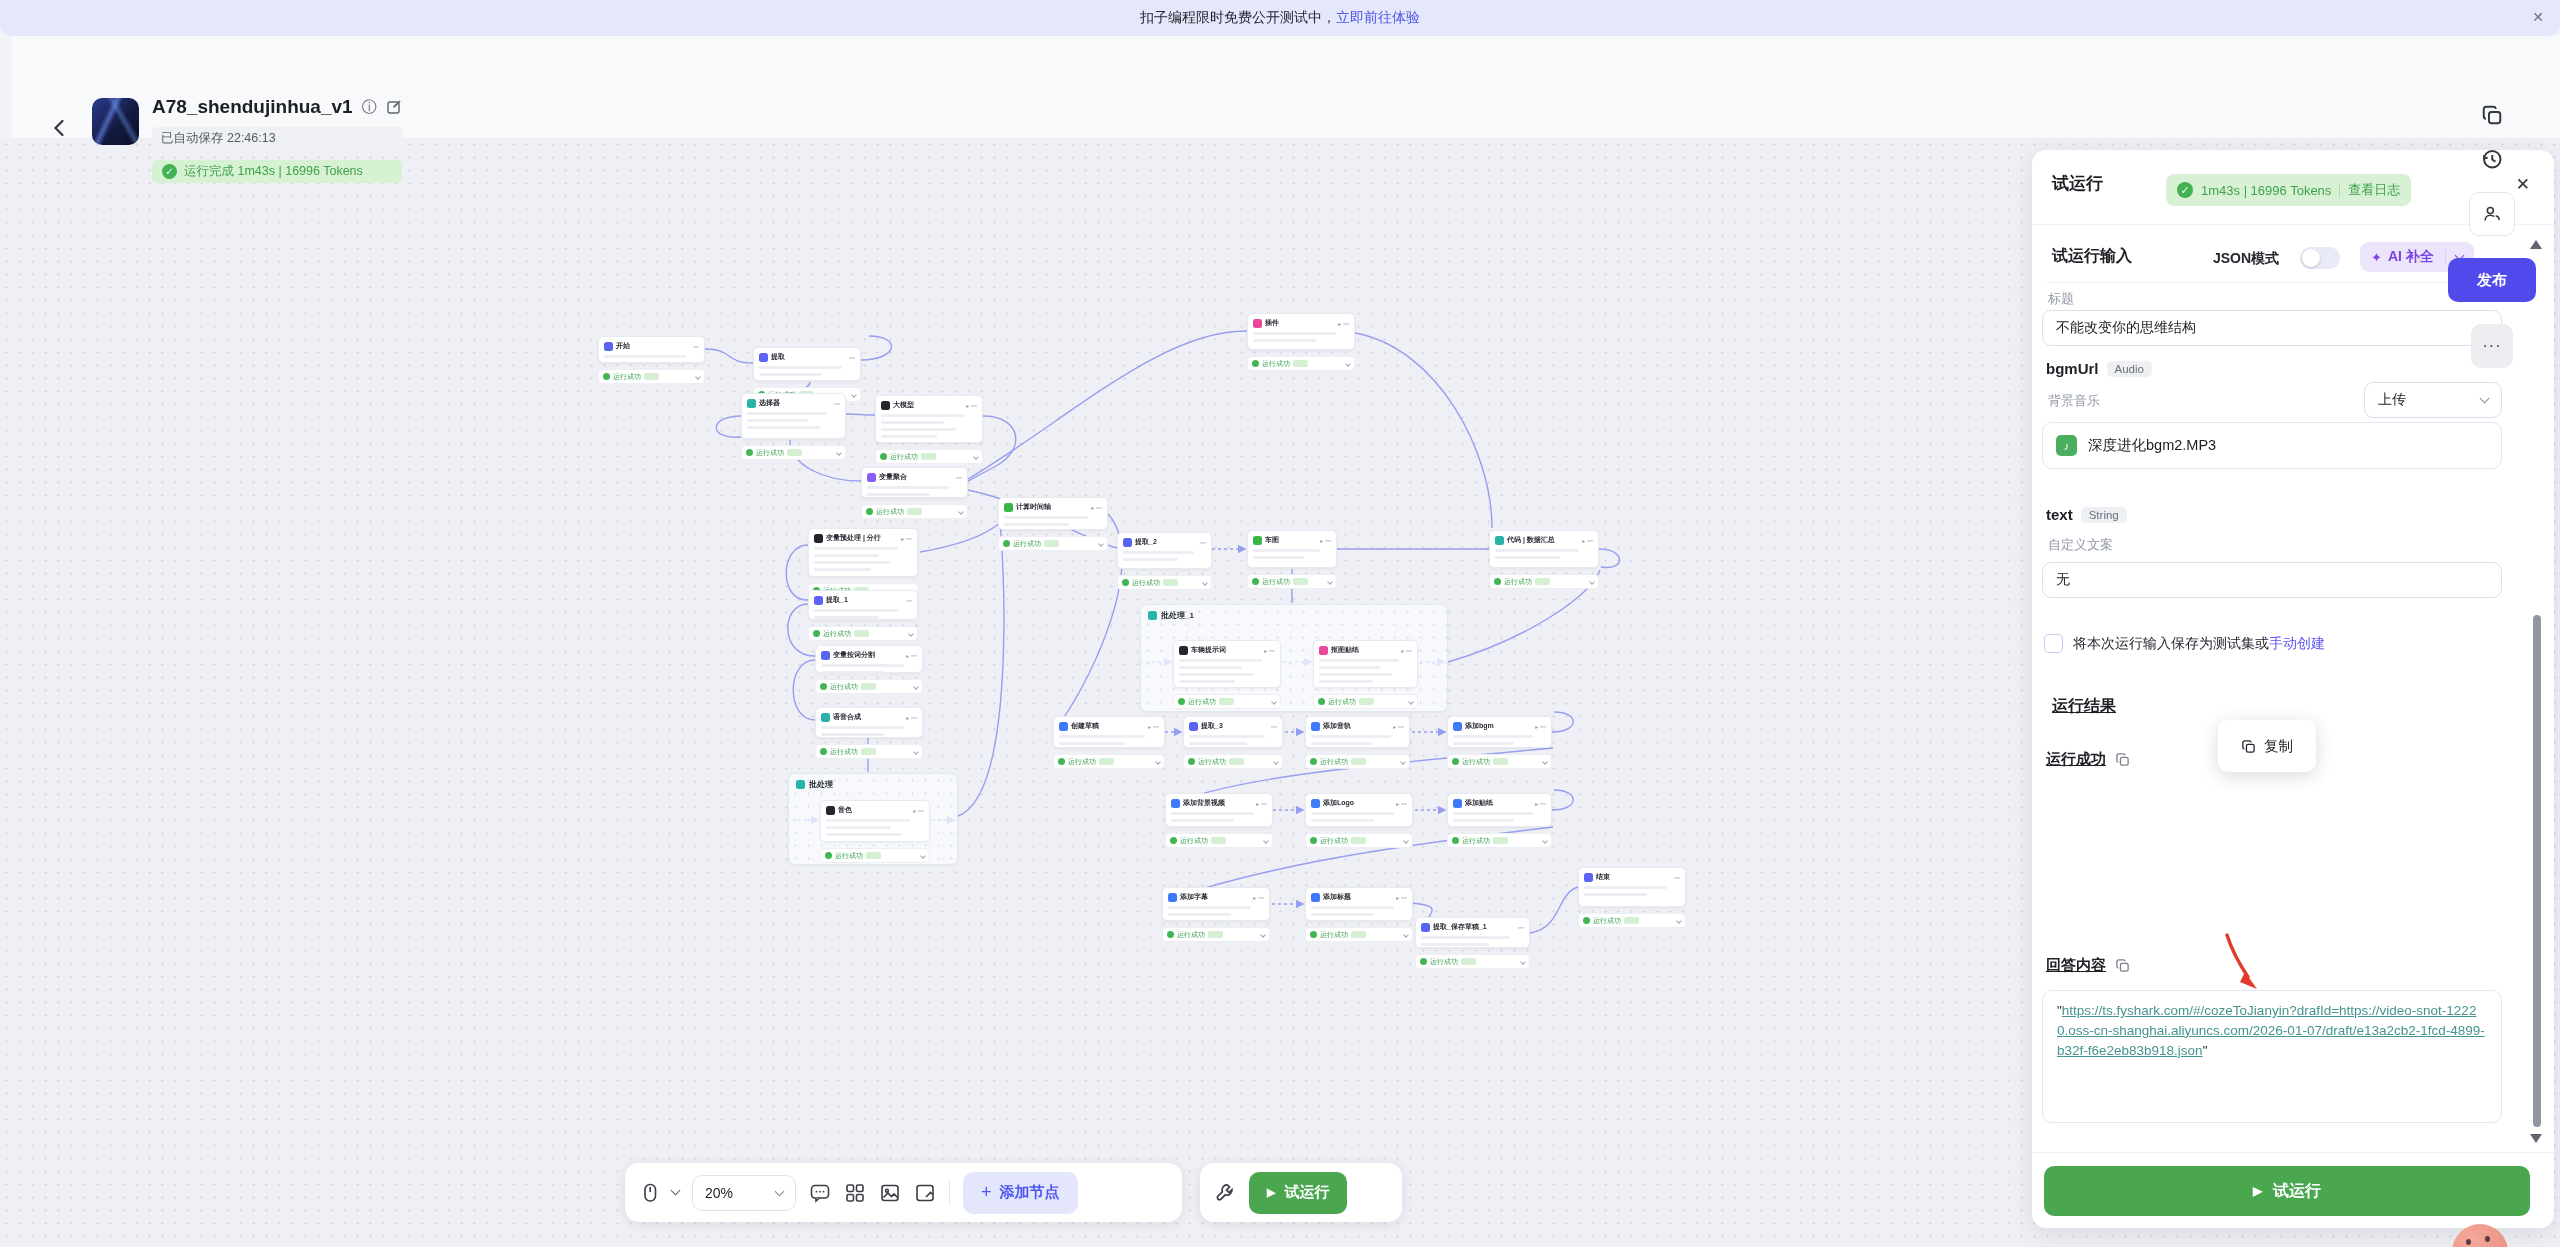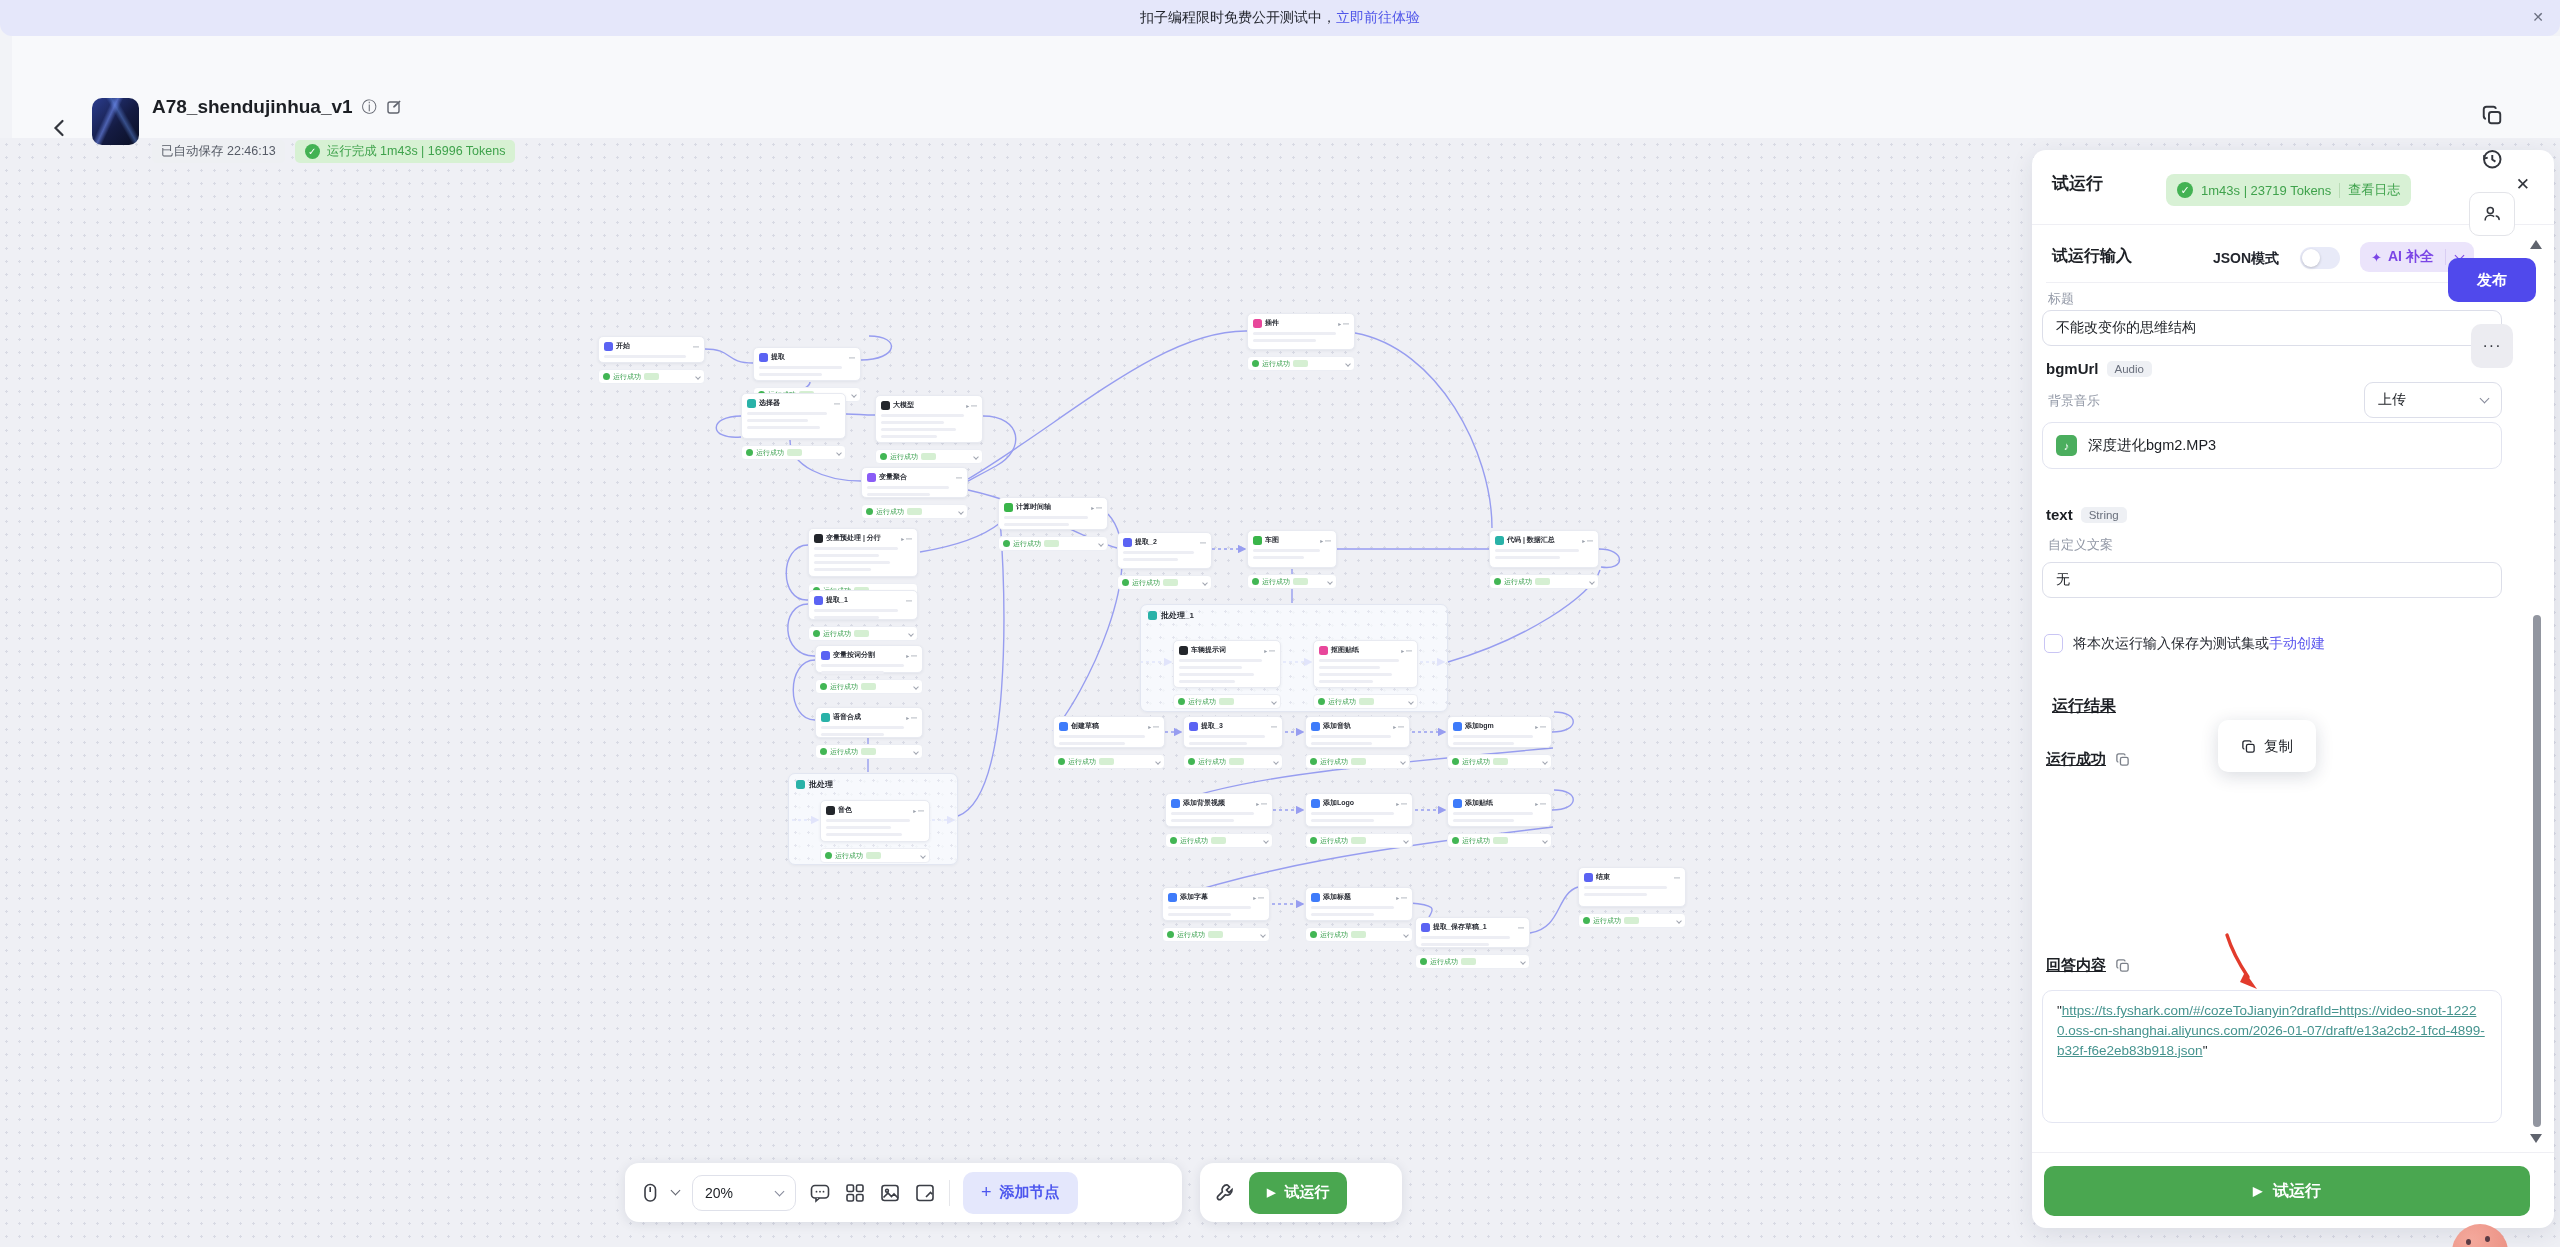--- a/index.html
+++ b/index.html
@@ -18,21 +18,21 @@
   .back { position:absolute; left:36px; top:80px; width:24px; height:24px; cursor:pointer; color:#33363d; }
   .appicon { position:absolute; left:80px; top:62px; width:47px; height:47px; border-radius:10px;
      background:
        linear-gradient(115deg, rgba(140,170,255,0) 30%, rgba(120,150,255,.55) 38%, rgba(140,170,255,0) 46%),
        linear-gradient(60deg, rgba(90,140,255,0) 55%, rgba(110,160,255,.4) 62%, rgba(90,140,255,0) 70%),
        linear-gradient(135deg,#2b3d8f 0%,#141b42 55%,#0a0f24 100%); }
   .titlebox { position:absolute; left:140px; top:60px; }
   .titlerow { display:flex; align-items:center; gap:9px; }
   .apptitle { font-size:19px; font-weight:bold; color:#1c1f24; }
   .t-ico { color:#60646e; font-size:15px; }
-  .chiprow { display:flex; gap:10px; margin-top:22px; }
+  .chiprow { display:flex; gap:10px; margin-top:9px;flex-direction:column; }
   .chip-gray { background:#eef0f3; color:#565b66; font-size:12.5px; height:23px; display:flex; align-items:center;
                padding:0 9px; border-radius:5px; }
   .chip-green { background:#d7f1d3; color:#3fa24c; font-size:12.5px; height:23px; display:flex; align-items:center;
                gap:7px; padding:0 10px; border-radius:5px; }
   .ck { width:15px; height:15px; border-radius:50%; background:#43b253; color:#fff; font-size:10px;
         display:flex; align-items:center; justify-content:center; flex:none; }
   .hdr-right { position:absolute; right:36px; top:68px; display:flex; align-items:center; gap:22px;flex-direction:column; }
   .hicon { width:22px; height:22px; color:#33363d; cursor:pointer; }
   .person-btn { width:46px; height:44px; border:1px solid #e3e4e9; background:#fff; border-radius:10px;
                 display:flex; align-items:center; justify-content:center; cursor:pointer; }
@@ -747,21 +747,21 @@
     </span>
     <button class="publish-btn">发布</button>
     <button class="more-btn">···</button>
   </div>
 </div>
 
 <div class="panel">
   <div class="p-abs p-title">试运行</div>
   <div class="p-abs p-badge">
     <span class="ck" style="width:16px;height:16px;font-size:11px;">✓</span>
-    <span>1m43s | 23719 Tokens</span>
+    <span>1m43s | 16996 Tokens</span>
     <span class="sep"></span>
     <span>查看日志</span>
   </div>
   <span class="p-abs p-close">✕</span>
   <div class="p-abs p-div" style="top:74px;"></div>
 
   <div class="p-abs sec-title" style="left:20px; top:96px;">试运行输入</div>
   <div class="p-abs" style="left:181px; top:100px; font-size:14px; font-weight:bold; color:#23262e;">JSON模式</div>
   <div class="p-abs toggle" style="left:268px; top:97px;">
       <span class="knob"></span>

